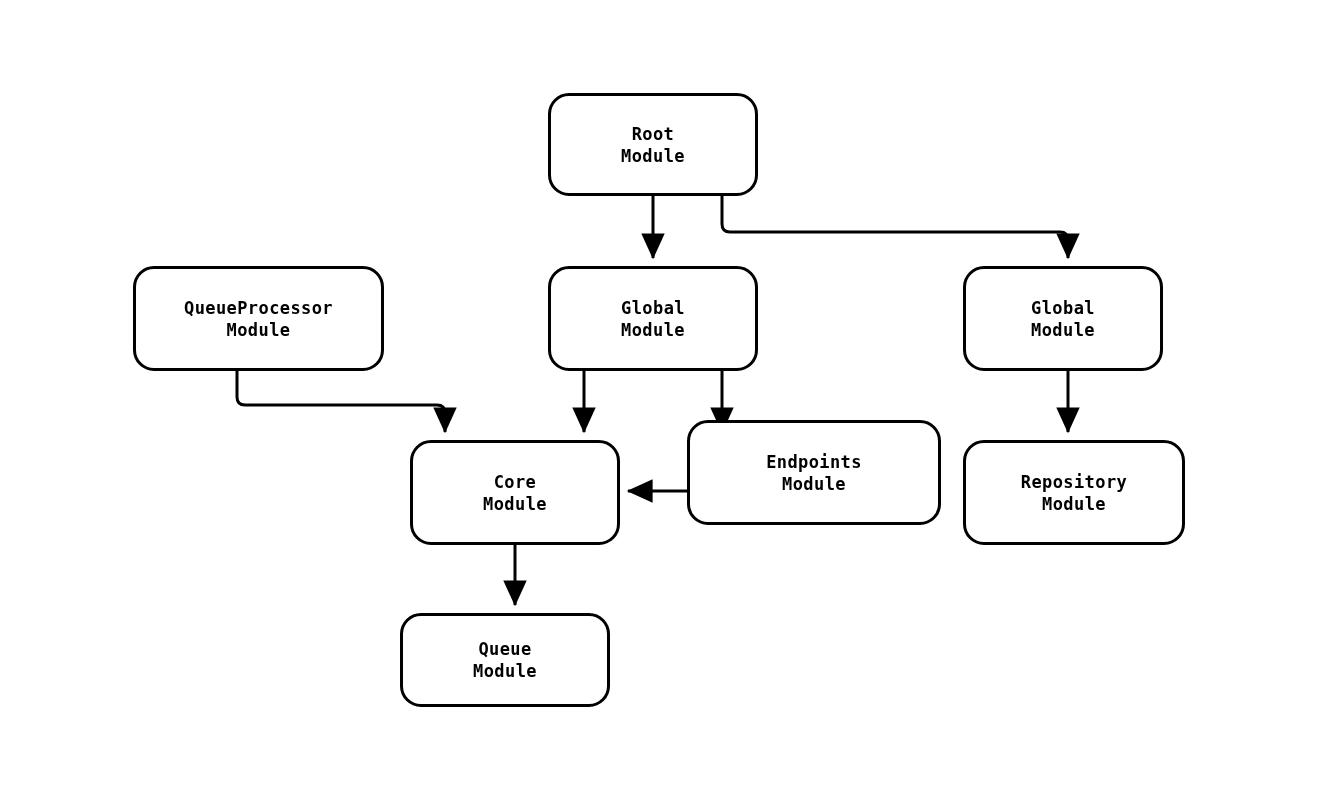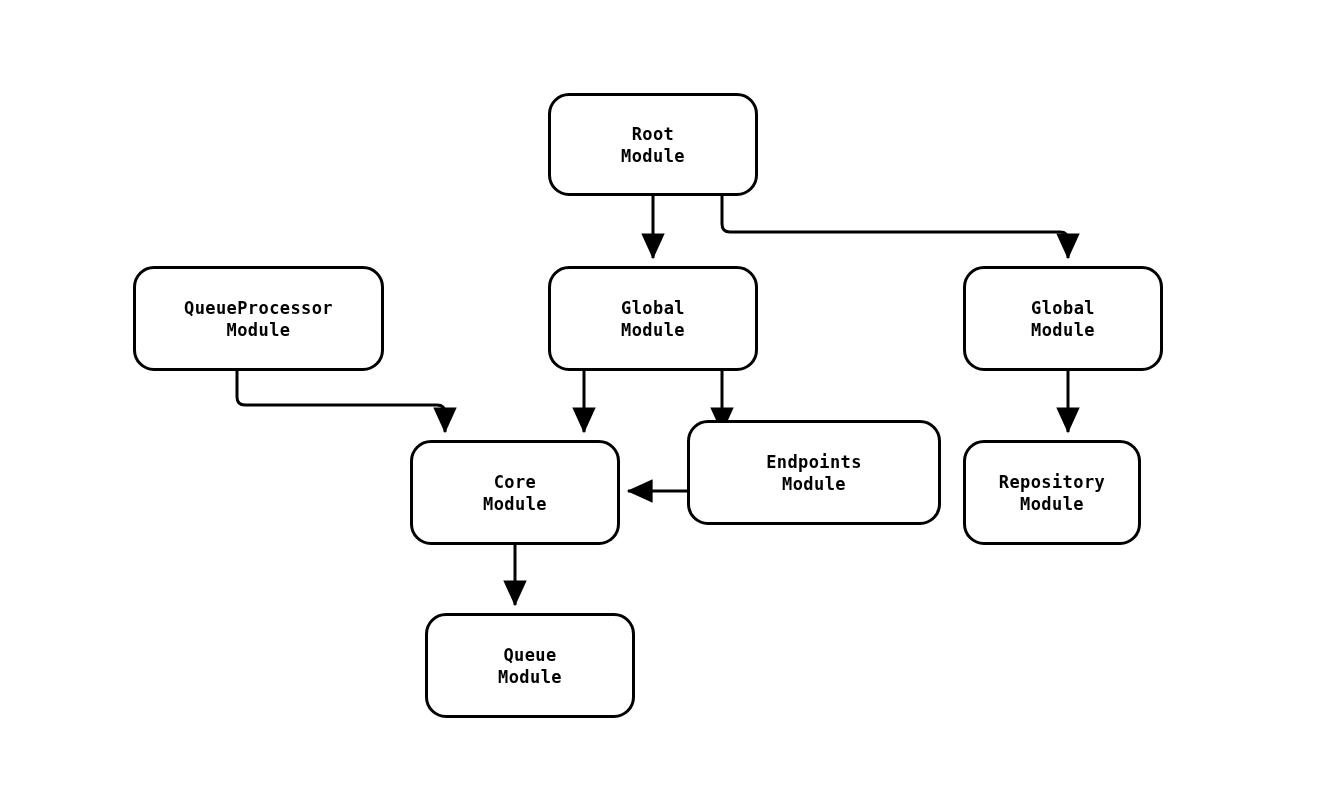--- a/index.html
+++ b/index.html
@@ -97,23 +97,23 @@
   <div class="node" style="left: 410px; top: 440px; width: 210px; height: 105px; border-color: rgb(0, 0, 0); color: rgb(0, 0, 0);">
     <span class="node-line">Core</span>
     <span class="node-line">Module</span>
   </div>
 
   <div class="node" style="left: 687px; top: 420px; width: 254px; height: 105px; border-color: rgb(0, 0, 0); color: rgb(0, 0, 0);">
     <span class="node-line">Endpoints</span>
     <span class="node-line">Module</span>
   </div>
 
-  <div class="node" style="left: 963px; top: 440px; width: 178px; height: 105px; border-color: rgb(0, 0, 0); color: rgb(0, 0, 0);">
+  <div class="node" style="left: 963px; top: 440px; width: 222px; height: 105px; border-color: rgb(0, 0, 0); color: rgb(0, 0, 0);">
     <span class="node-line">Repository</span>
     <span class="node-line">Module</span>
   </div>
 
-  <div class="node" style="left: 425px; top: 613px; width: 210px; height: 105px; border-color: rgb(0, 0, 0); color: rgb(0, 0, 0);">
+  <div class="node" style="left: 400px; top: 613px; width: 210px; height: 94px; border-color: rgb(0, 0, 0); color: rgb(0, 0, 0);">
     <span class="node-line">Queue</span>
     <span class="node-line">Module</span>
   </div>
 
 </div>
 
 </body></html>

